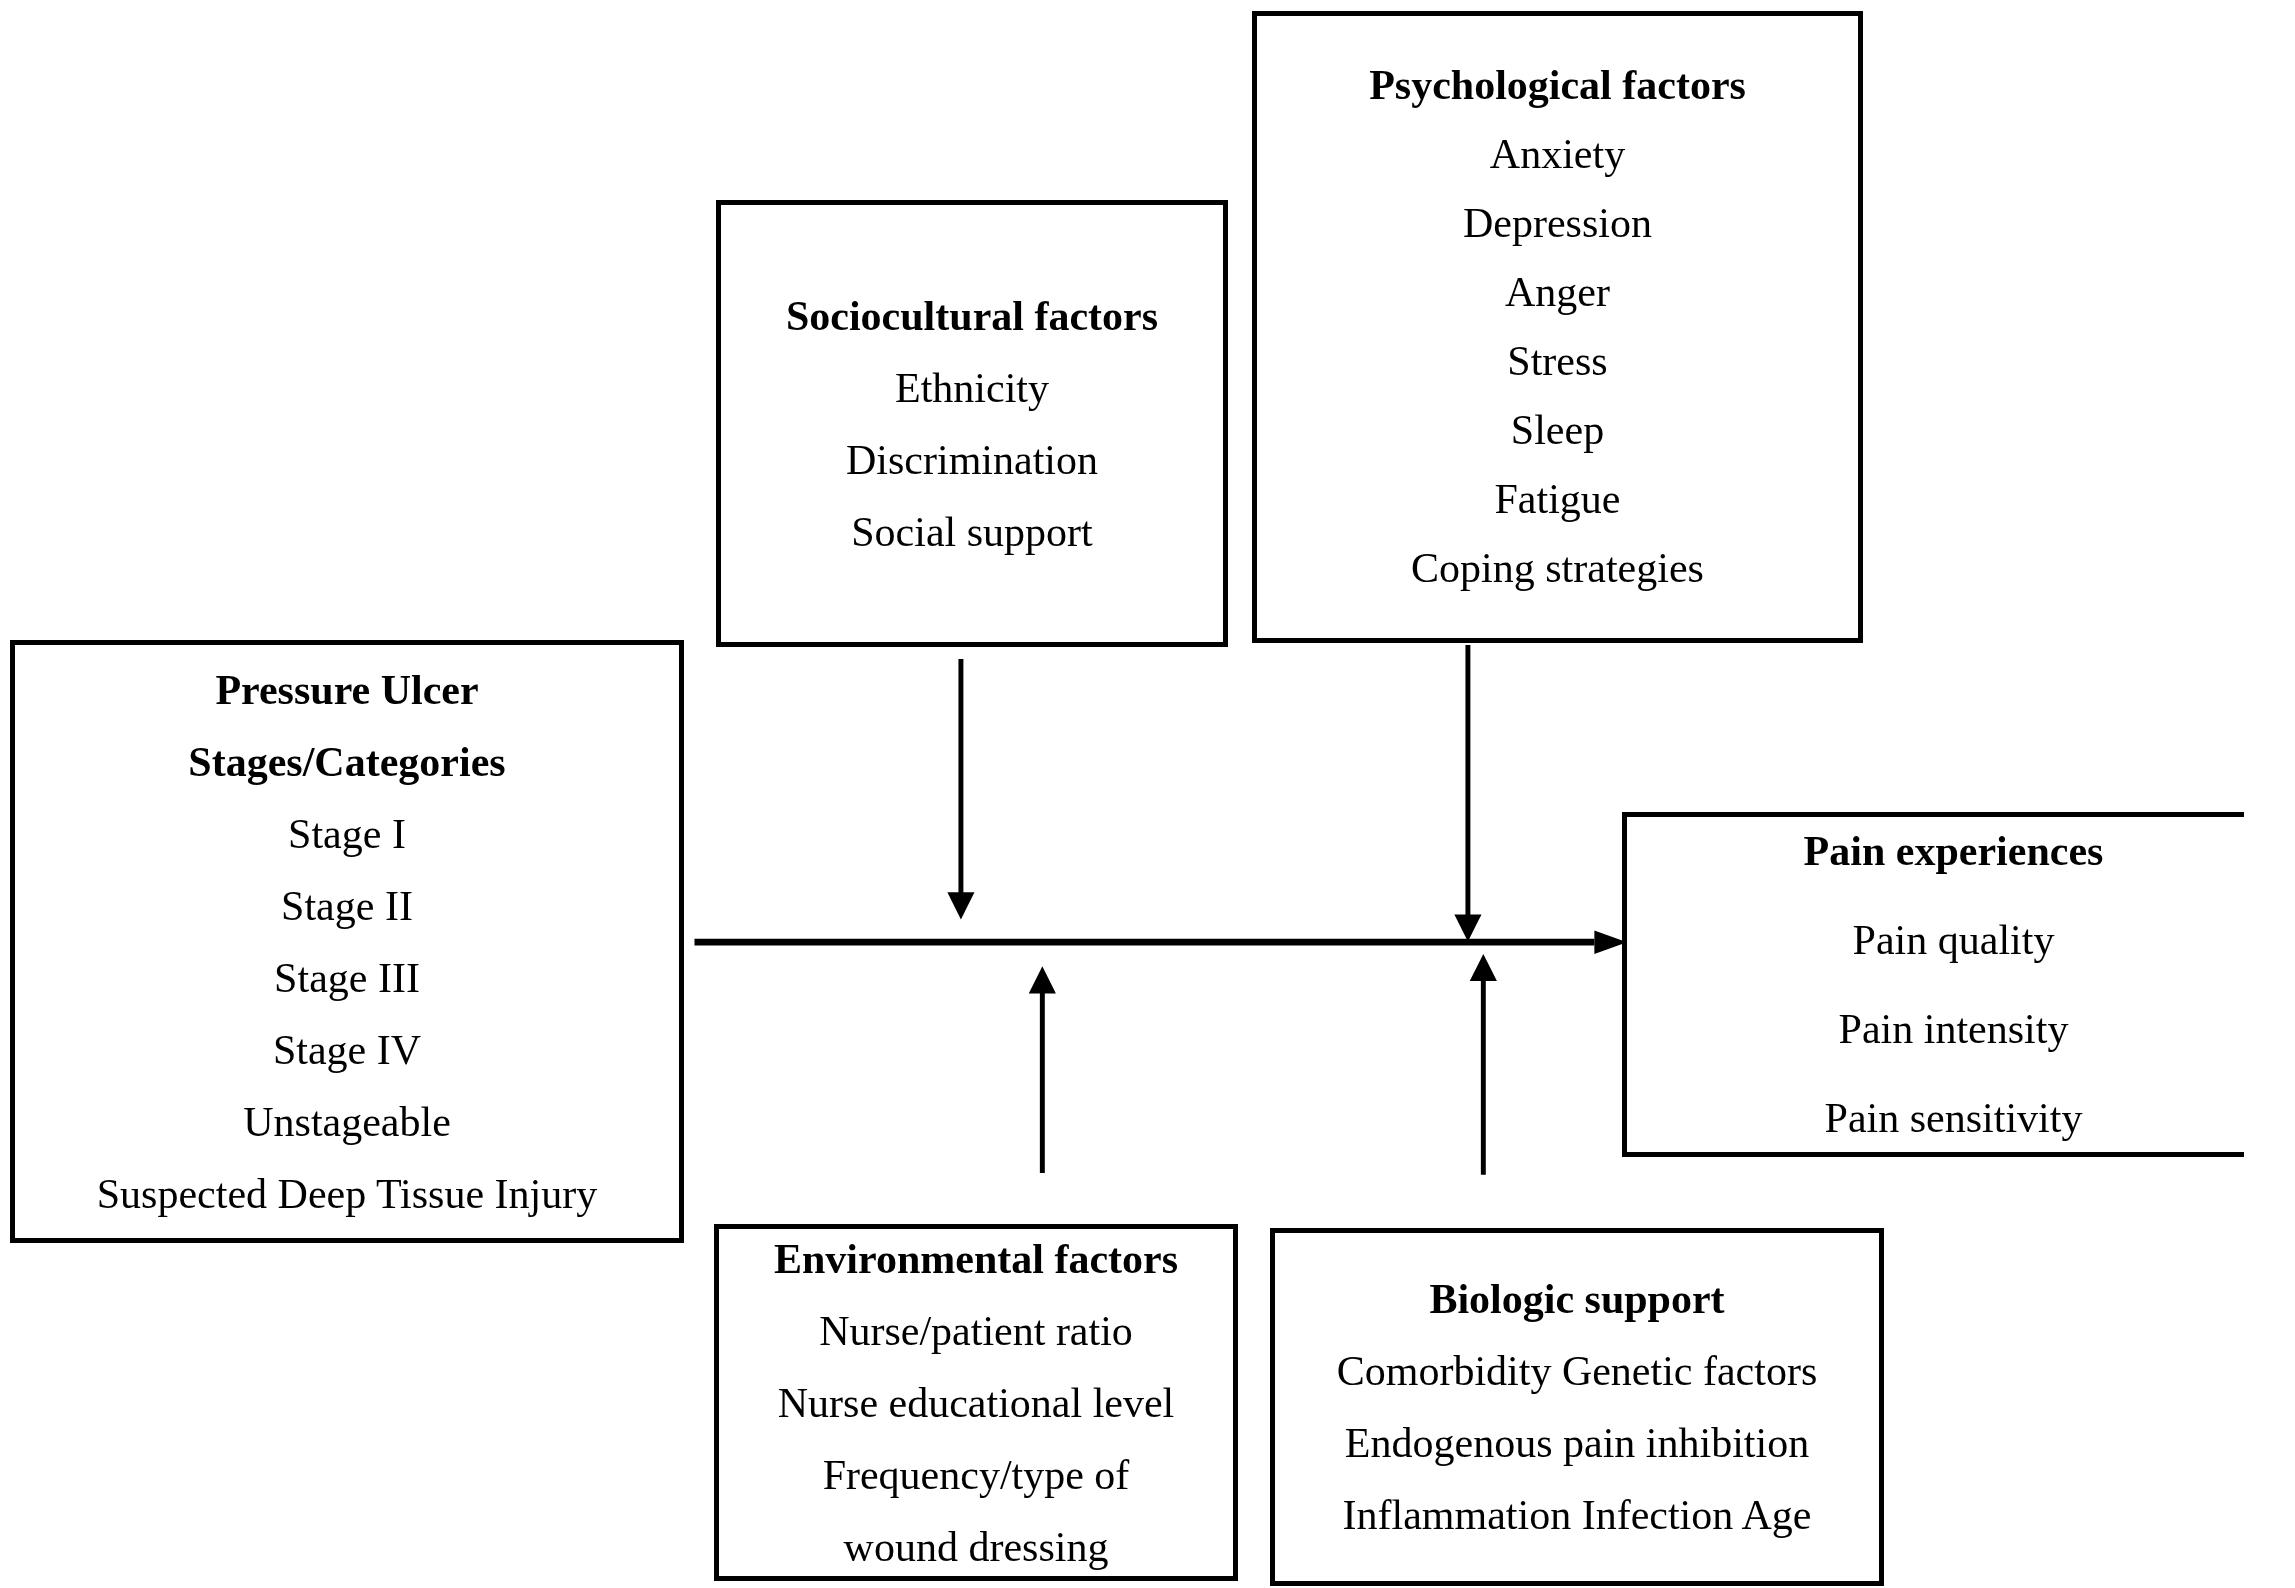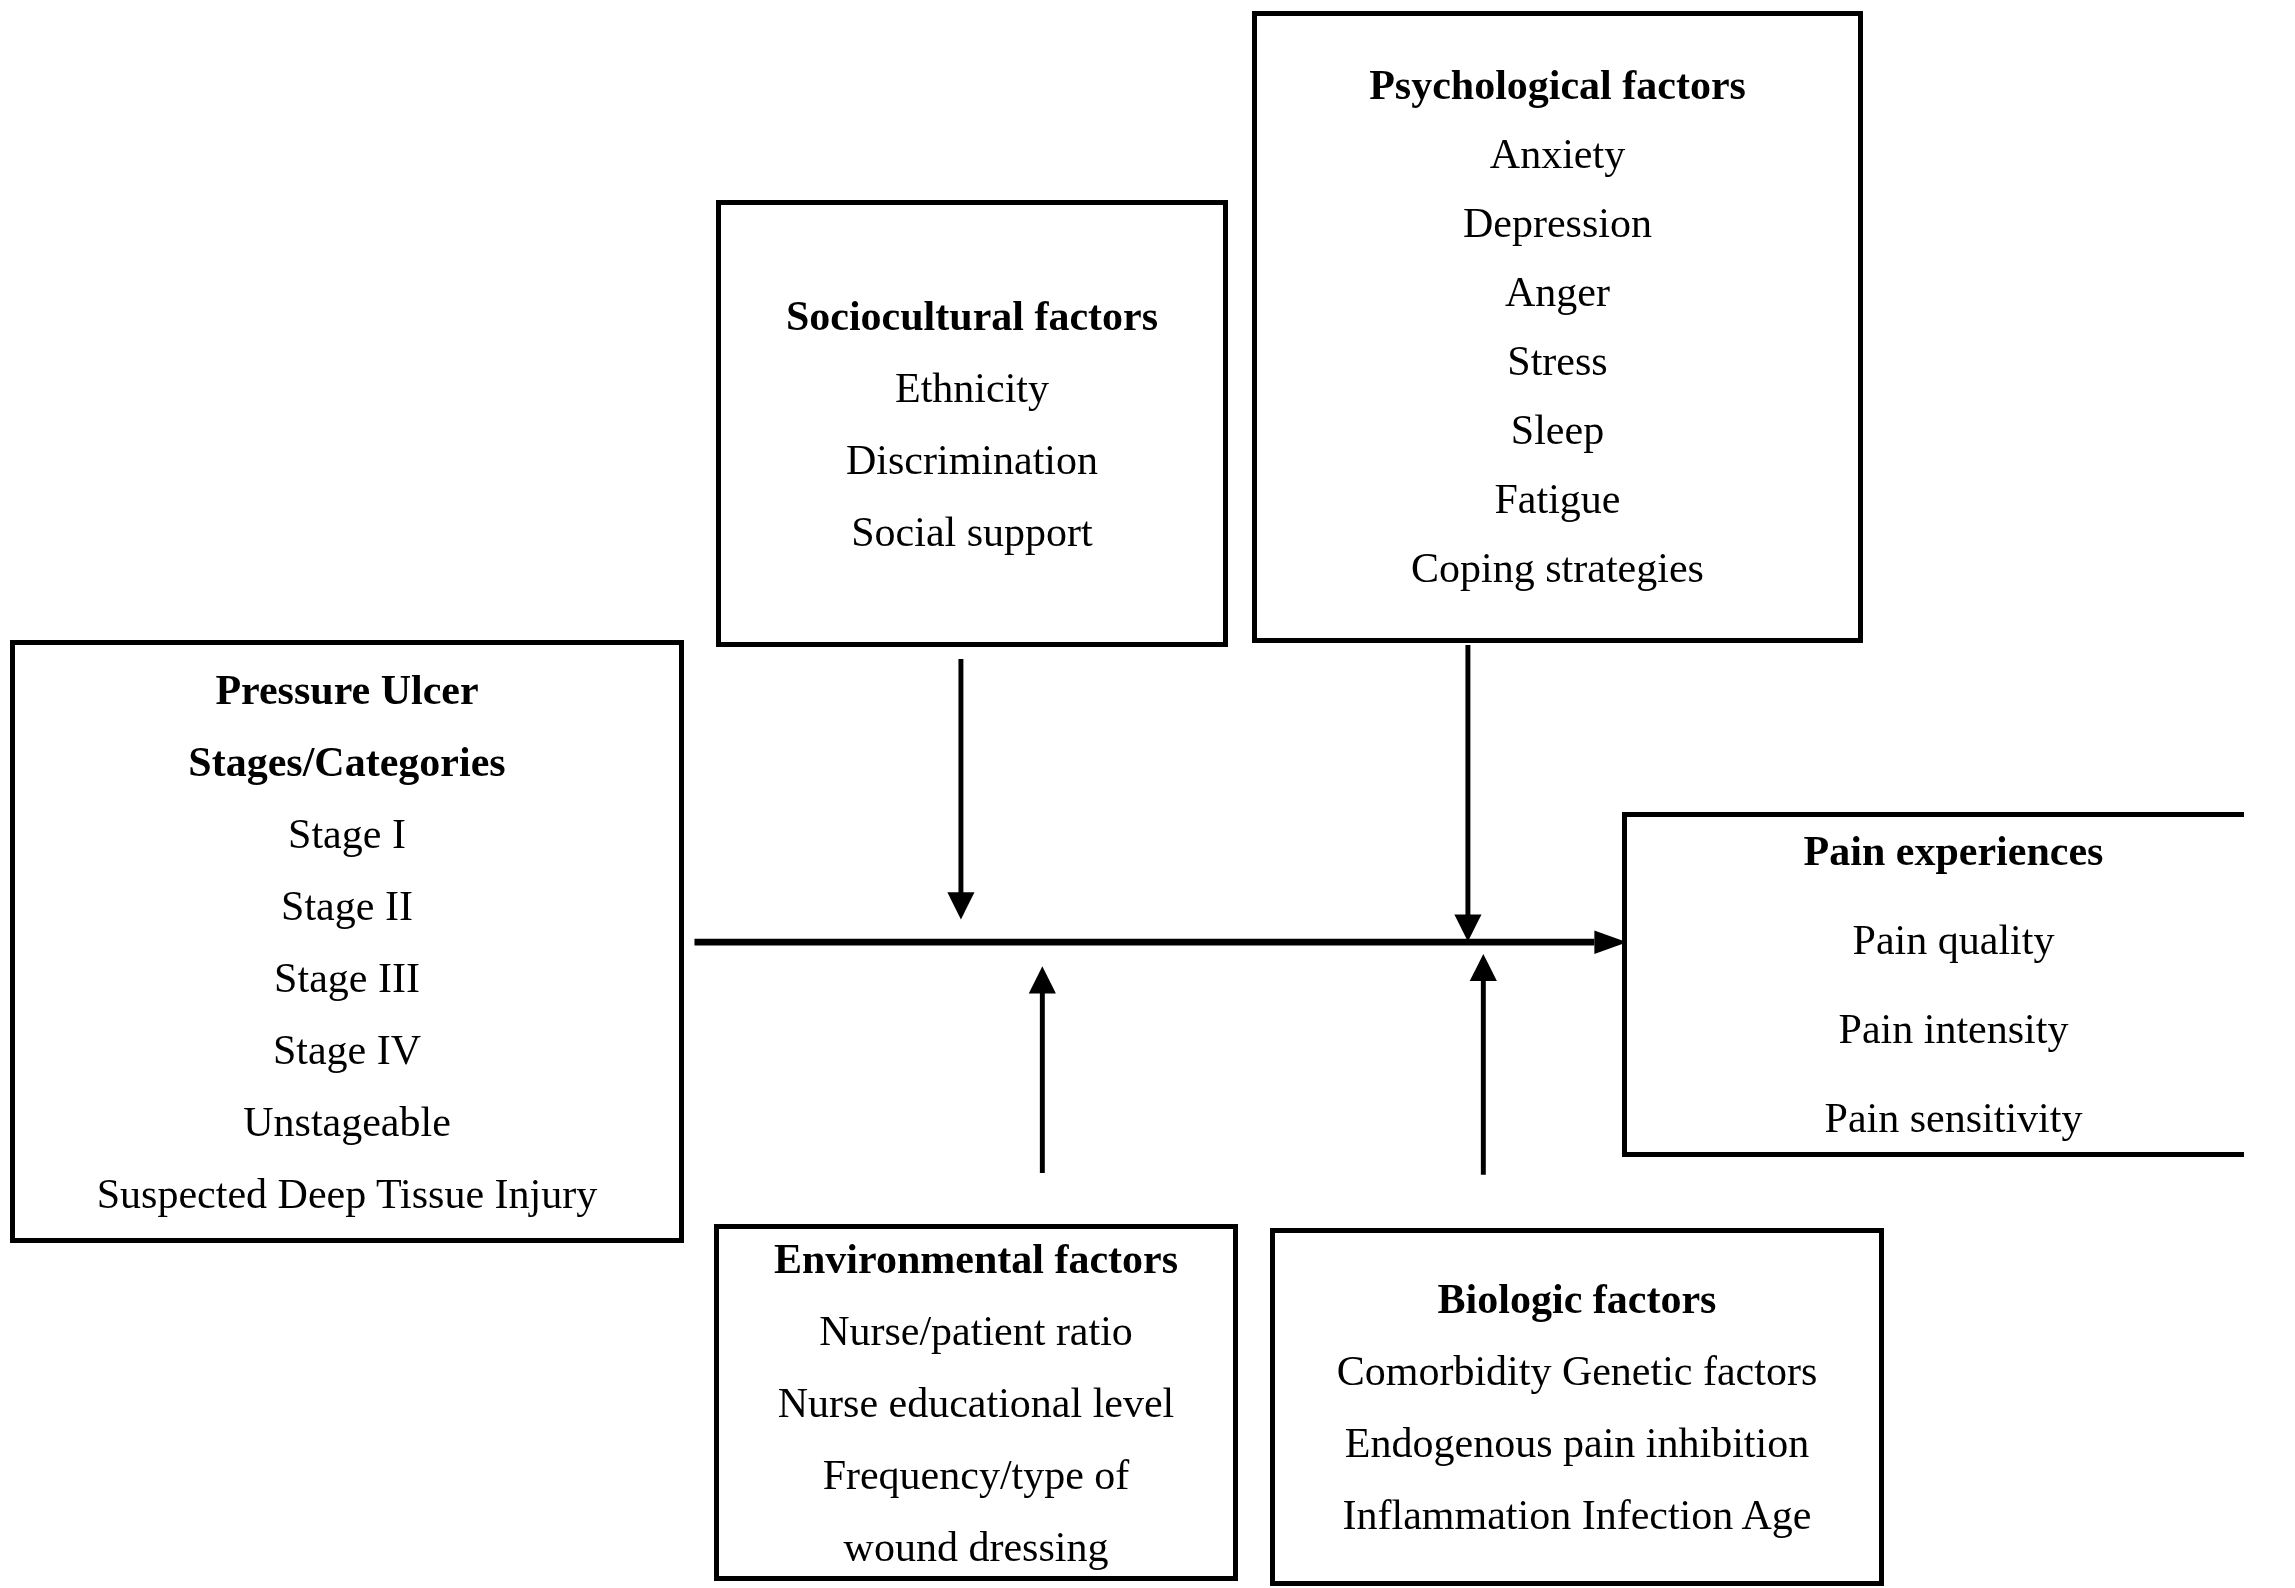--- a/index.html
+++ b/index.html
@@ -93,21 +93,21 @@
 
   <div class="box lh117" id="box-environmental">
     <div class="title">Environmental factors</div>
     <div>Nurse/patient ratio</div>
     <div>Nurse educational level</div>
     <div>Frequency/type of</div>
     <div>wound dressing</div>
   </div>
 
   <div class="box lh117" id="box-biologic">
-    <div class="title">Biologic factors</div>
+    <div class="title">Biologic support</div>
     <div>Comorbidity Genetic factors</div>
     <div>Endogenous pain inhibition</div>
     <div>Inflammation Infection Age</div>
   </div>
 
   <svg id="arrow-layer" viewBox="0 0 3721 2575" xmlns="http://www.w3.org/2000/svg">
 
     <g>
       <line x1="1126" y1="1527" x2="2585" y2="1527" stroke="#000000" stroke-width="11"></line>
       <polygon points="2585,1508 2585,1546 2638,1527" fill="#000000"></polygon>

